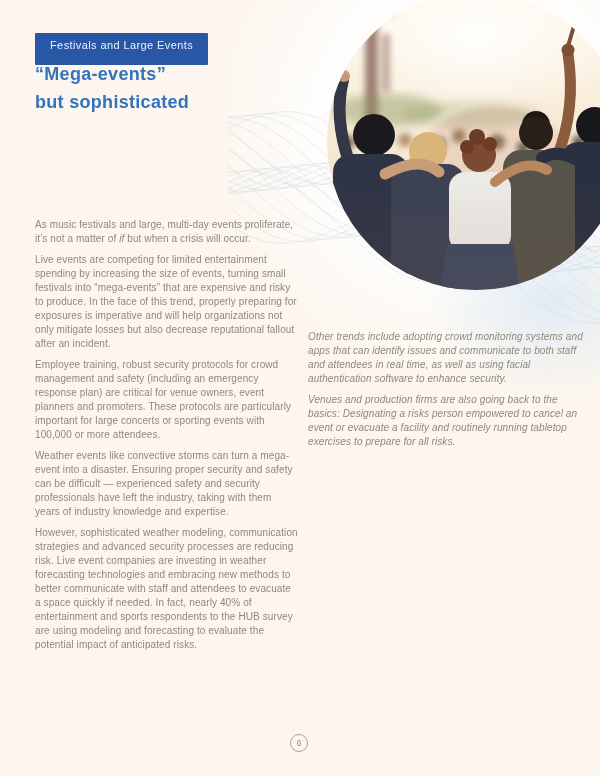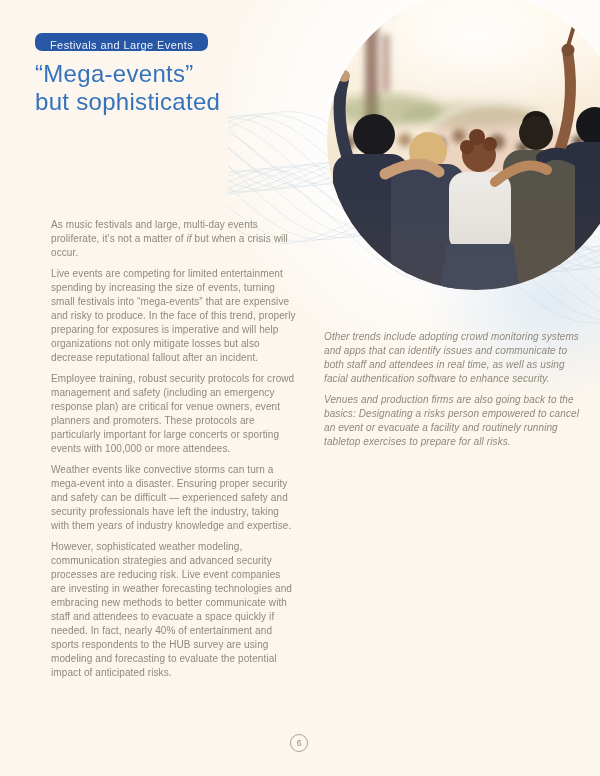--- a/index.html
+++ b/index.html
@@ -19,36 +19,36 @@
     background:radial-gradient(ellipse at center, rgba(219,232,243,.8) 0%, rgba(219,232,243,0) 70%);
     pointer-events:none;
   }
   #mesh{position:absolute;left:0;top:0;}
   #mesh path{fill:none;stroke:#bdd0e0;stroke-width:.7;opacity:.5;}
   .photo-circle{
     position:absolute;left:327px;top:-8px;width:298px;height:298px;
     border-radius:50%;overflow:hidden;
   }
   .badge{
-    position:absolute;left:35px;top:33px;height:18px;line-height:24px;
-    padding:0 15px;border-radius:7px;background:#2857a6;
+    position:absolute;left:35px;top:33px;height:32px;line-height:24px;
+    padding:0 15px;border-radius:1px;background:#2857a6;
     color:#eaf1fa;font-size:11px;letter-spacing:.4px;
   }
   .heading{
     position:absolute;left:35px;top:60px;width:290px;
-    color:#3473bc;font-size:24px;line-height:28px;font-weight:400;
+    color:#3473bc;font-size:18px;line-height:28px;font-weight:700;
     letter-spacing:.3px;
   }
   .body-col{
     position:absolute;color:#8f897b;font-size:10px;line-height:14px;
     letter-spacing:.1px;
   }
   .col-left{left:35px;top:218px;width:263px;}
   .col-right{left:308px;top:330px;width:281px;font-style:italic;}
-  .body-col p{margin:0 0 7px 16px;}
+  .body-col p{margin:0 0 7px 0;}
   .page-num{
     position:absolute;left:290px;top:734px;width:16px;height:16px;
     border:1px solid #aaa69a;border-radius:50%;
     text-align:center;line-height:16px;font-size:8.5px;color:#8f897b;
   }
 </style>
 </head>
 <body>
 
 <div class="glow"></div>

